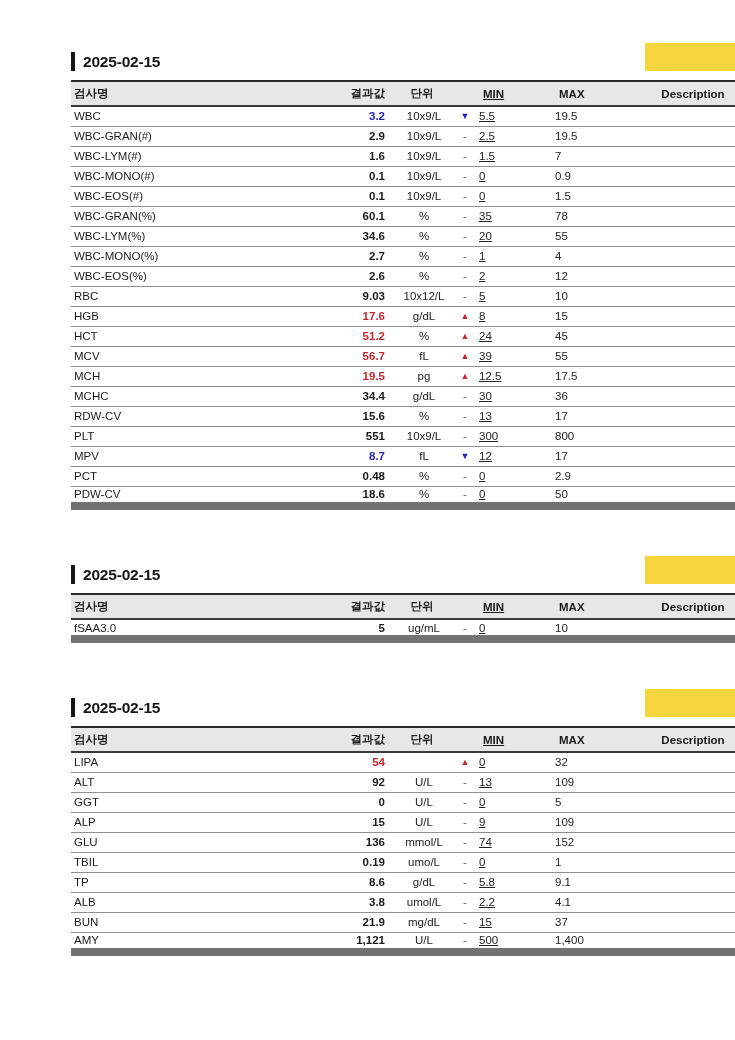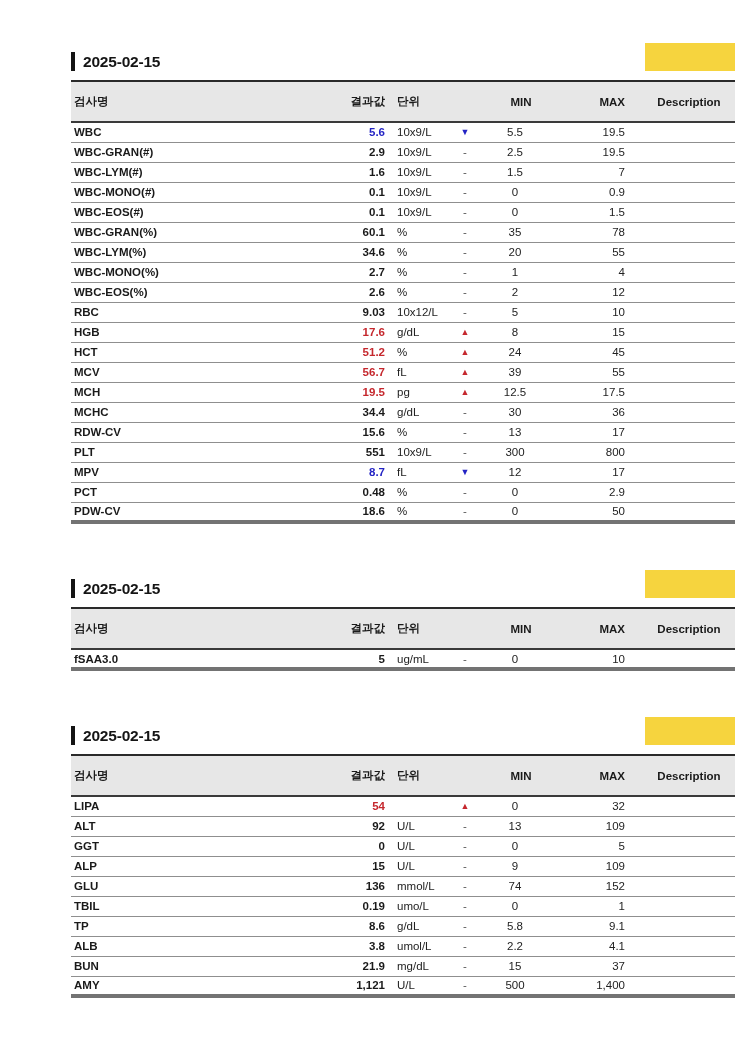--- a/index.html
+++ b/index.html
@@ -22,37 +22,37 @@
   .date-text { font-size:15.5px; font-weight:bold; letter-spacing:-0.2px; color:#141414; }
   .redaction-box { width:96px; height:28px; background:#F6D43E; align-self:flex-start; }
 
   table.results-table {
     width:670px; border-collapse:collapse; table-layout:fixed;
     font-size:11.5px;
   }
   thead th {
     background:#E7E7E7; height:19px; font-weight:bold; color:#1a1a1a;
     border-top:2.5px solid #2a2a2a; border-bottom:2px solid #3a3a3a;
-    padding:12px; vertical-align:middle;
+    padding:4px; vertical-align:middle;
   }
   tbody td {
     height:20px; border-bottom:1px solid #8f8f8f; padding:0; vertical-align:middle;
     color:#1a1a1a;
   }
-  tbody tr:last-child td { border-bottom:4px solid #737373; }
+  tbody tr:last-child td { border-bottom:8px solid #737373; }
 
   .col-name  { width:240px; text-align:left;  padding-left:3px; }
   .col-result{ width:78px;  text-align:right; padding-right:4px; }
-  .col-unit  { width:62px;  text-align:left;  padding-left:8px; }
+  .col-unit  { width:62px;  text-align:center;  padding-left:8px; }
   .col-flag  { width:28px;  text-align:center; }
-  .col-min   { width:76px;  text-align:center; padding-right:4px; }
-  .col-max   { width:74px;  text-align:right; padding-right:4px; }
+  .col-min   { width:76px;  text-align:left; padding-right:4px;text-decoration:underline; }
+  .col-max   { width:74px;  text-align:left; padding-right:4px; }
   .col-desc  { width:112px; text-align:center;  padding-left:20px; }
 
-  tbody .col-name   { font-weight:bold; }
+  tbody .col-name   { font-weight:normal; }
   tbody .col-result { font-weight:bold; }
   tbody .col-unit, tbody .col-min, tbody .col-max { font-weight:normal; color:#222; }
 
   .val-high { color:#C5272D;text-align:right; }
   .val-low  { color:#2424C4; }
   .flag-high { color:#C5272D; font-size:9px; }
   .flag-low  { color:#2424C4; font-size:9px; }
   .flag-none { color:#555; }
 </style>
 </head>
@@ -76,21 +76,21 @@
           <th class="col-unit">단위</th>
           <th class="col-flag"></th>
           <th class="col-min">MIN</th>
           <th class="col-max">MAX</th>
           <th class="col-desc">Description</th>
         </tr>
       </thead>
       <tbody>
           <tr>
             <td class="col-name">WBC</td>
-            <td class="col-result val-low">5.6</td>
+            <td class="col-result val-low">3.2</td>
             <td class="col-unit">10x9/L</td>
             <td class="col-flag flag-low">▼</td>
             <td class="col-min">5.5</td>
             <td class="col-max">19.5</td>
             <td class="col-desc"></td>
           </tr>
           <tr>
             <td class="col-name">WBC-GRAN(#)</td>
             <td class="col-result">2.9</td>
             <td class="col-unit">10x9/L</td>

